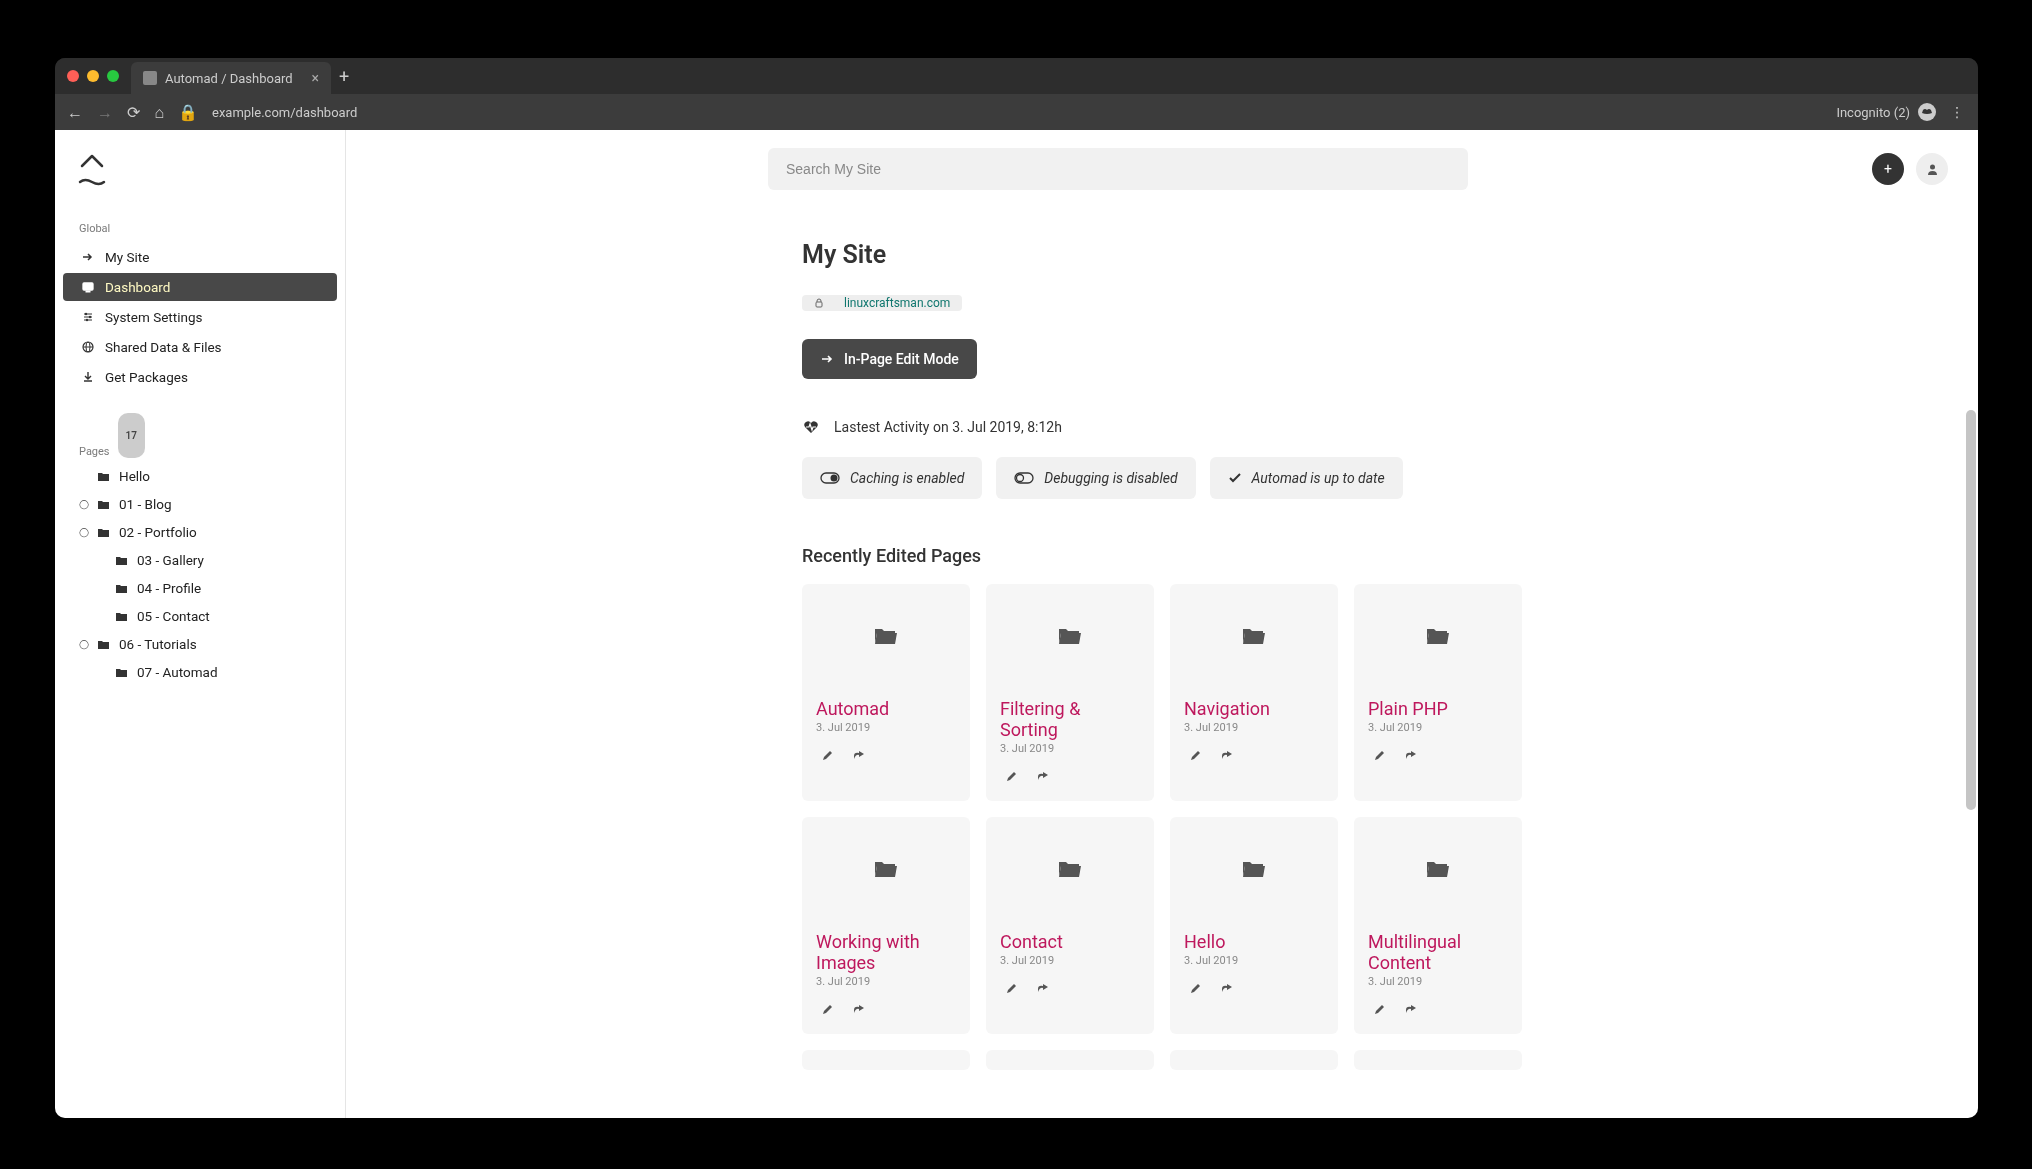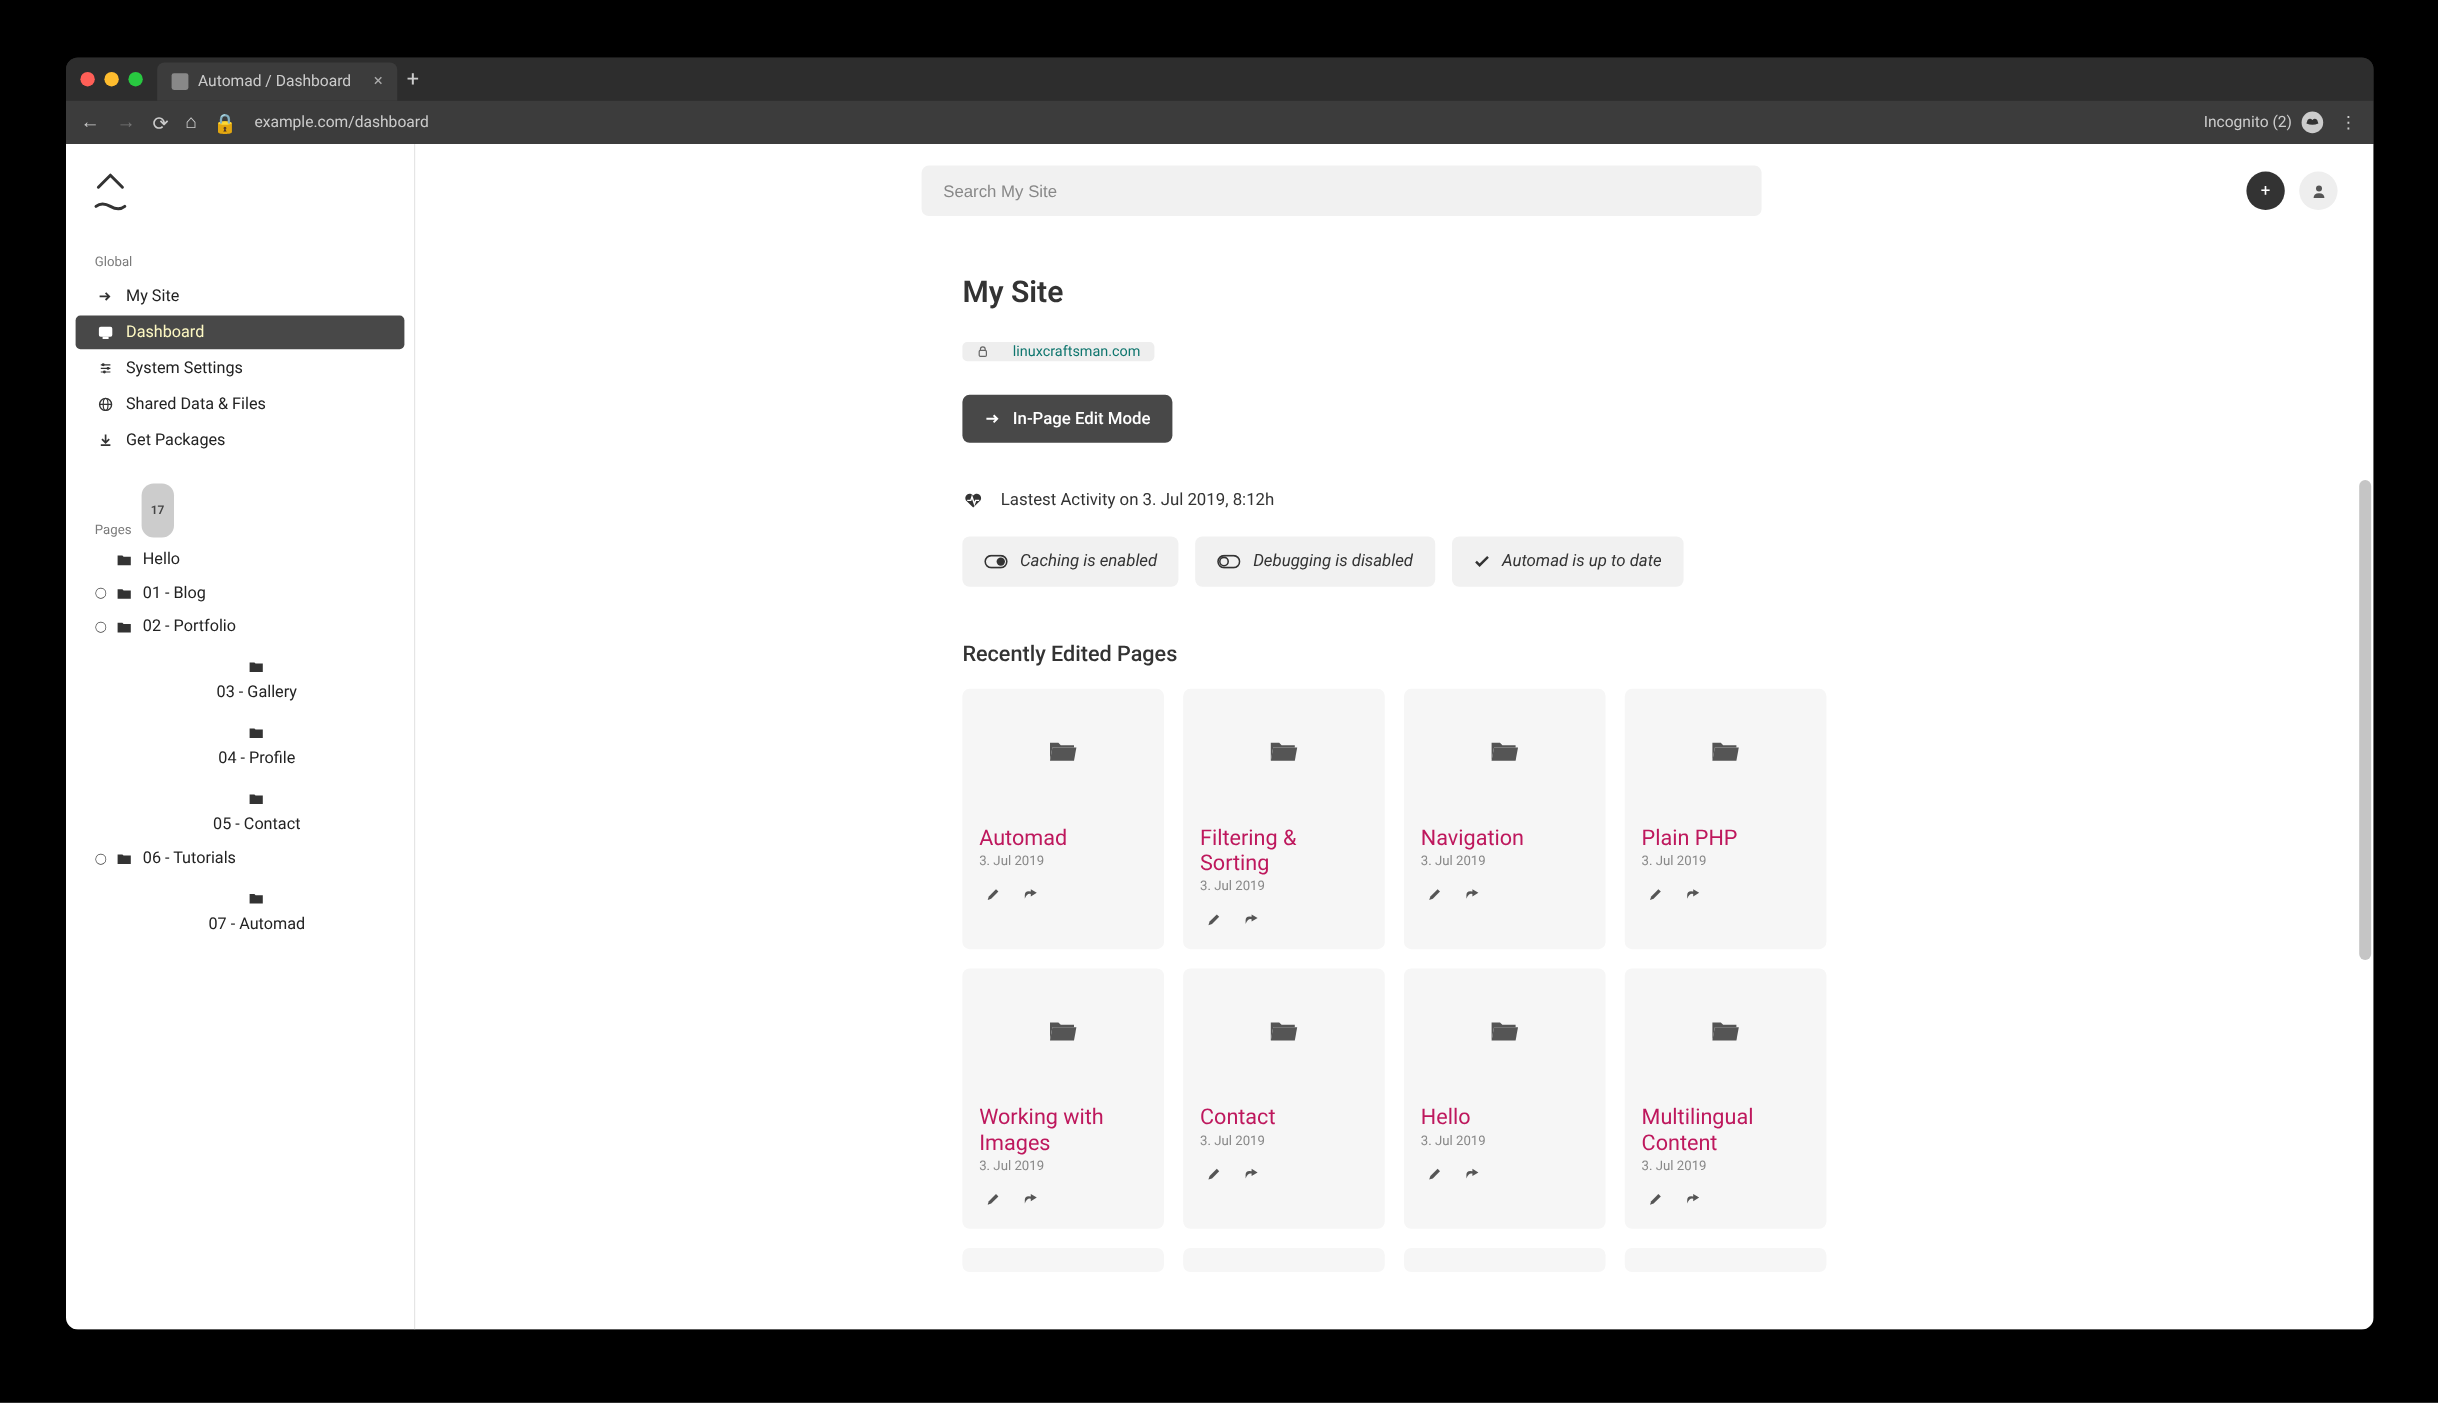--- a/index.html
+++ b/index.html
@@ -6,21 +6,21 @@
 body {
   font-family: -apple-system, BlinkMacSystemFont, "Segoe UI", Roboto, sans-serif;
   background: #000;
   width: 2032px;
   height: 1169px;
   overflow: hidden;
 }
 .window {
   position: absolute;
   left: 55px;
-  top: 48px;
+  top: 58px;
   width: 1923px;
   height: 1060px;
   background: #2d2d2d;
   border-radius: 10px;
   overflow: hidden;
   box-shadow: 0 20px 60px rgba(0,0,0,0.5);
 }
 .titlebar {
   height: 36px;
   background: #2d2d2d;
@@ -107,21 +107,21 @@
 }
 .pages-count {
   background: #ccc; color: #444; border-radius: 10px;
   padding: 17px 8px; font-size: 10px; font-weight: 600;
 }
 .tree-item {
   display: flex; align-items: center; gap: 8px;
   padding: 6px 14px 6px 20px; font-size: 13.5px; color: #222; cursor: pointer;
 }
 .tree-item.lvl1 { padding-left: 24px; }
-.tree-item.lvl2 { padding-left: 42px; flex-direction: column; }
+.tree-item.lvl2 { padding-left: 42px; }
 .tree-expand { width: 10px; font-size: 9px; color: #444; }
 .tree-icon { width: 14px; display: flex; }
 
 .main { flex: 1; position: relative; }
 .topbar {
   display: flex; align-items: center; gap: 12px;
   padding: 18px 30px 0;
 }
 .search-wrap { flex: 1; display: flex; justify-content: center; }
 .search {

